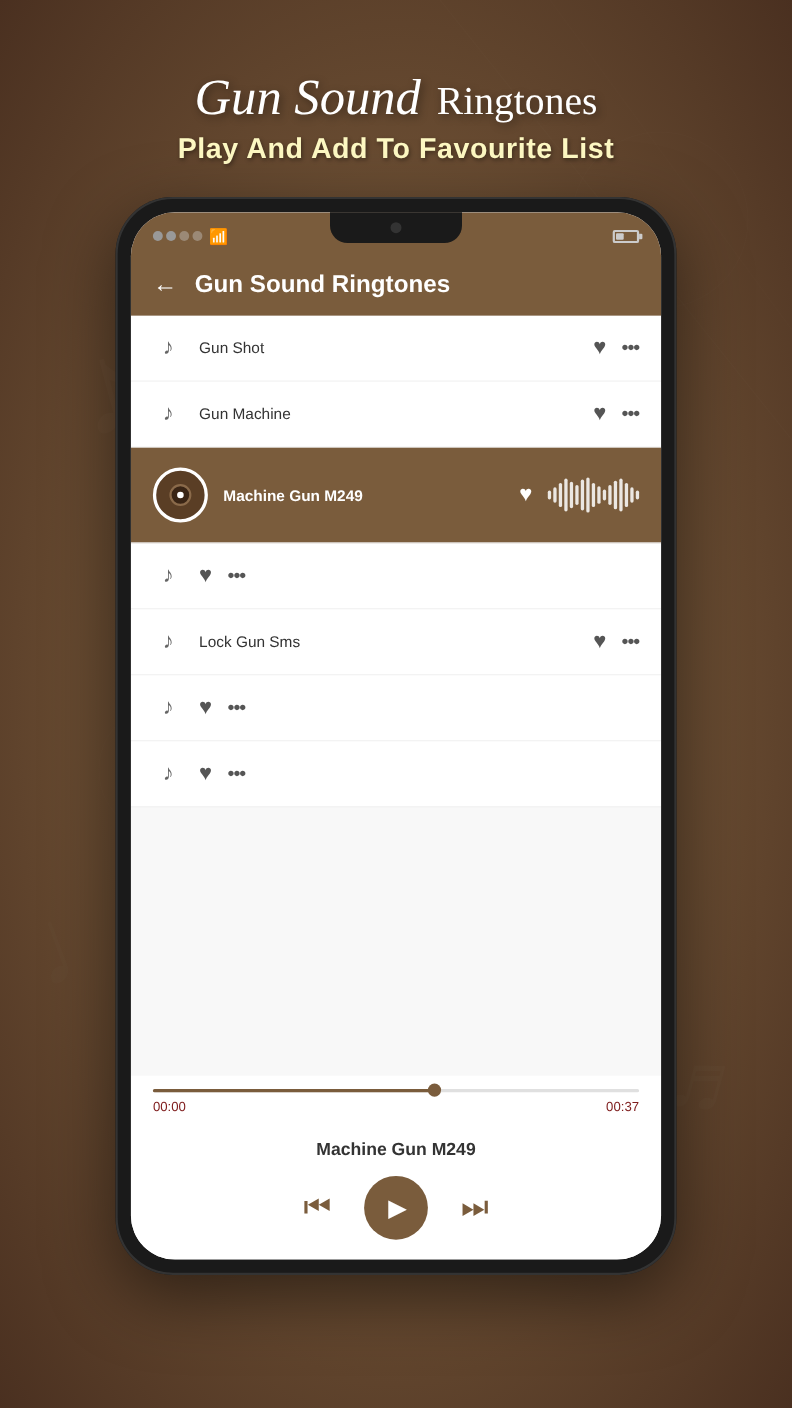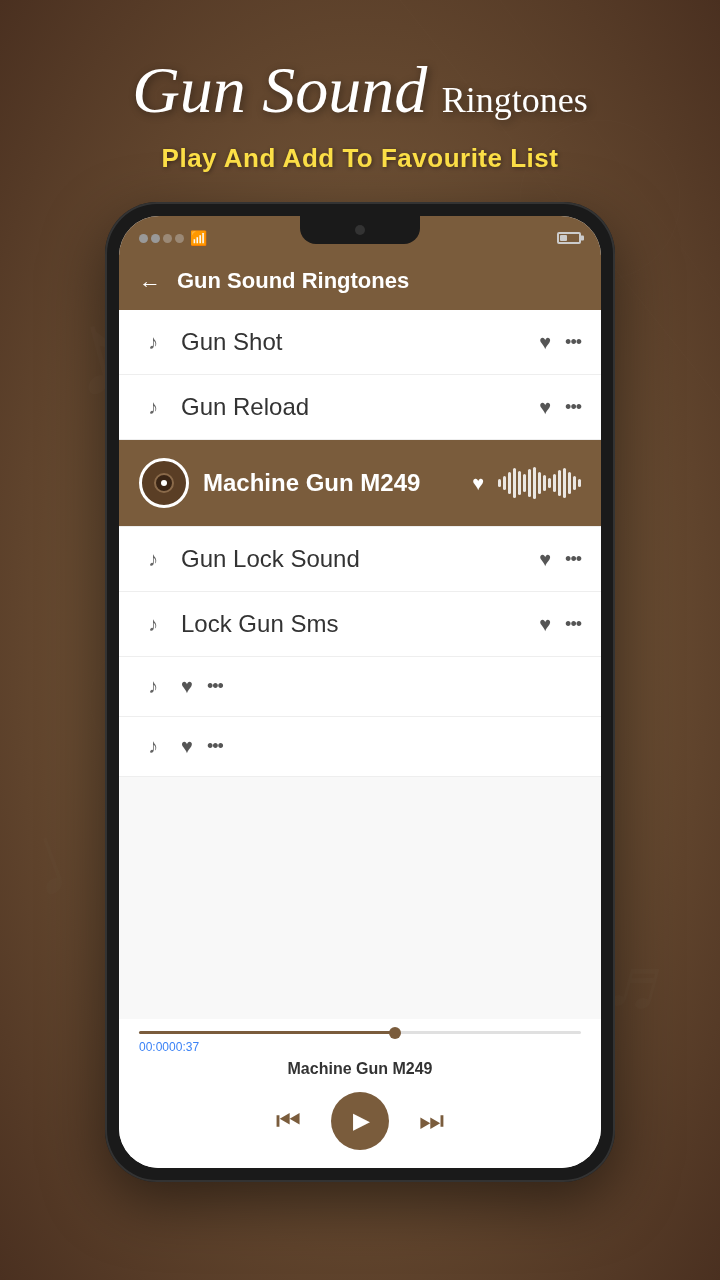--- a/index.html
+++ b/index.html
@@ -53,26 +53,25 @@
       font-style: italic;
       font-size: 58px;
       color: white;
       font-weight: normal;
       text-shadow: 2px 2px 8px rgba(0,0,0,0.4);
       display: block;
     }
 
     .app-title-cursive em {
       font-style: italic;
-      font-size: 66px;
+      font-size: 46px;
     }
 
     .app-subtitle {
-      margin-top: 14px;
-      color: #fde047;
+      color: #fef9c3;
       font-size: 26px;
       font-weight: bold;
       text-shadow: 1px 1px 4px rgba(0,0,0,0.4);
       letter-spacing: 0.5px;
     }
 
     
     .phone-frame {
       margin-top: 28px;
       width: 510px;
@@ -246,21 +245,21 @@
     .music-icon {
       font-size: 20px;
       color: #666;
       flex-shrink: 0;
       width: 28px;
       text-align: center;
     }
 
     .ringtone-name {
       flex: 1;
-      font-size: 24px;
+      font-size: 14px;
       color: #333;
       font-weight: 500;
     }
 
     .ringtone-item.playing .ringtone-name {
       color: white;
       font-weight: 600;
     }
 
     .vinyl-icon {
@@ -352,23 +351,24 @@
       width: 12px; height: 12px;
       background: #7A5C3C;
       border-radius: 50%;
       top: 50%;
       left: 58%;
       transform: translate(-50%, -50%);
     }
 
     .time-row {
       display: flex;
+      justify-content: space-between;
       font-size: 12px;
-      color: #3b82f6;
-      margin-bottom: 6px;
+      color: #7f1d1d;
+      margin-bottom: 24px;
     }
 
     .player-song-name {
       text-align: center;
       font-size: 16px;
       font-weight: 600;
       color: #333;
       margin-bottom: 14px;
     }
 
@@ -469,21 +469,21 @@
 
           <div class="ringtone-item">
             <span class="music-icon">♪</span>
             <span class="ringtone-name">Gun Shot</span>
             <span class="heart-btn">♥</span>
             <span class="more-btn">•••</span>
           </div>
 
           <div class="ringtone-item">
             <span class="music-icon">♪</span>
-            <span class="ringtone-name">Gun Reload</span>
+            <span class="ringtone-name">Gun Machine</span>
             <span class="heart-btn">♥</span>
             <span class="more-btn">•••</span>
           </div>
 
           <div class="ringtone-item playing">
             <div class="vinyl-icon">
               <div class="vinyl-inner">
                 <div class="vinyl-center"></div>
               </div>
             </div>
@@ -505,21 +505,20 @@
               <span style="height:26px"></span>
               <span style="height:30px"></span>
               <span style="height:22px"></span>
               <span style="height:14px"></span>
               <span style="height:8px"></span>
             </div>
           </div>
 
           <div class="ringtone-item">
             <span class="music-icon">♪</span>
-            <span class="ringtone-name">Gun Lock Sound</span>
             <span class="heart-btn">♥</span>
             <span class="more-btn">•••</span>
           </div>
 
           <div class="ringtone-item">
             <span class="music-icon">♪</span>
             <span class="ringtone-name">Lock Gun Sms</span>
             <span class="heart-btn">♥</span>
             <span class="more-btn">•••</span>
           </div>

